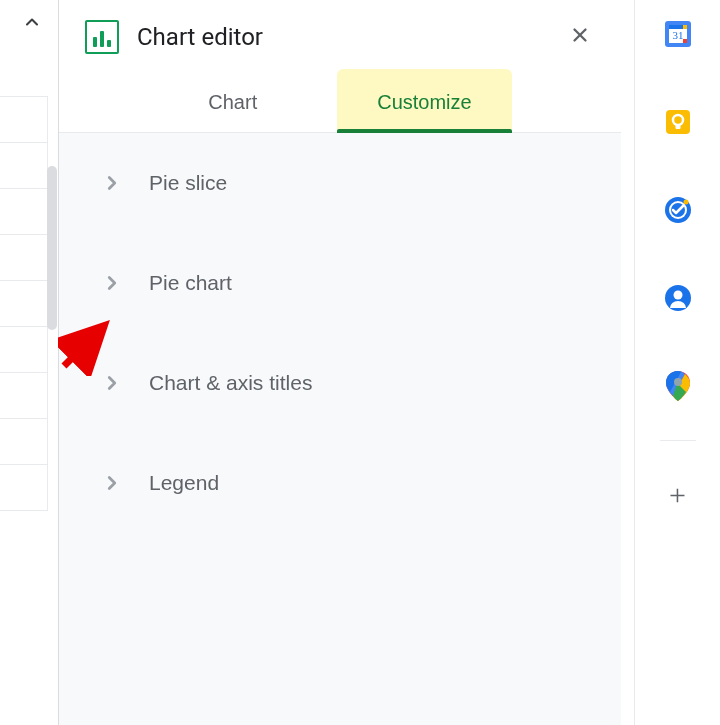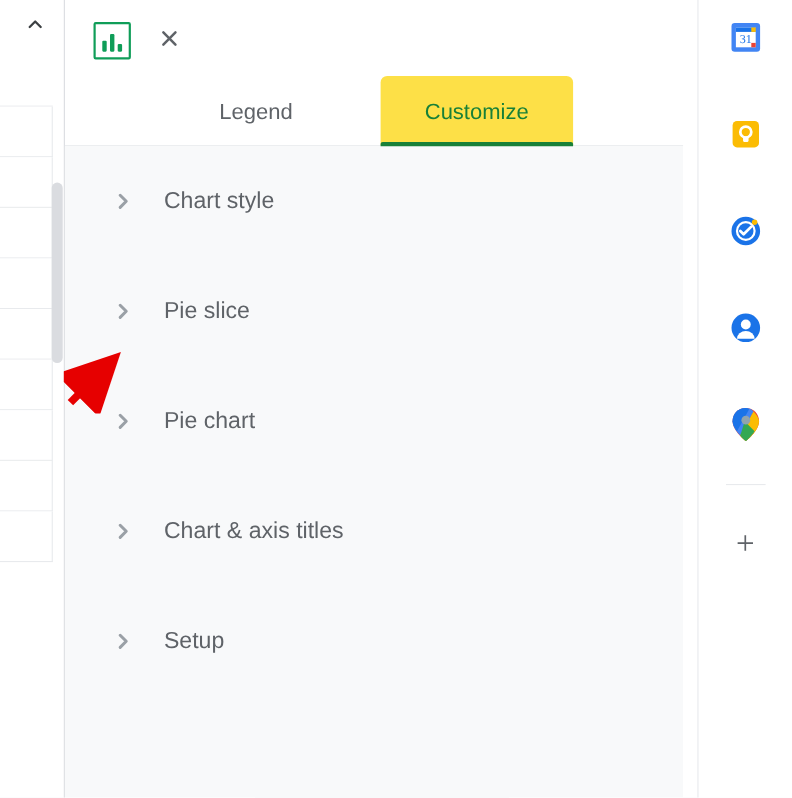--- a/index.html
+++ b/index.html
@@ -114,21 +114,21 @@
       font-size: 20px;
       font-weight: 500;
       color: #5f6368;
       background: none;
       border: none;
       cursor: pointer;
       position: relative;
     }
     .tab.active {
       color: #188038;
-      background: #fde047;
+      background: #fef9c3;
       border-radius: 6px 6px 0 0;
     }
     .tab.active::after {
       content: '';
       position: absolute;
       left: 0;
       right: 0;
       bottom: -1px;
       height: 4px;
       background: #188038;
@@ -229,67 +229,62 @@
   <div class="scrollbar-thumb"></div>
 </div>
 
 <div class="panel">
   <div class="panel-header">
     <div class="chart-logo">
       <span></span>
         <span></span>
         <span></span>
     </div>
+    <div class="panel-title">Chart editor</div>
     <button class="close-btn">
       <svg width="22" height="22" viewBox="0 0 24 24" fill="none" stroke="currentColor" stroke-width="2.5" stroke-linecap="round">
           <line x1="18" y1="6" x2="6" y2="18"></line>
           <line x1="6" y1="6" x2="18" y2="18"></line>
         </svg>
     </button>
   </div>
 
   <div class="tabs">
     <button class="tab">
-      <span>Legend</span>
+      <span>Chart</span>
     </button>
     <button class="tab active">
       <span>Customize</span>
     </button>
   </div>
 
   <div class="sections">
     <button class="section">
       <svg class="section-chevron" width="22" height="22" viewBox="0 0 24 24" fill="none" stroke="currentColor" stroke-width="3" stroke-linecap="round" stroke-linejoin="round">
           <polyline points="9 18 15 12 9 6"></polyline>
         </svg>
-      <span class="section-label">Chart style</span>
+      <span class="section-label">Pie slice</span>
     </button>
     <button class="section">
       <svg class="section-chevron" width="22" height="22" viewBox="0 0 24 24" fill="none" stroke="currentColor" stroke-width="3" stroke-linecap="round" stroke-linejoin="round">
           <polyline points="9 18 15 12 9 6"></polyline>
         </svg>
-      <span class="section-label">Pie slice</span>
+      <span class="section-label">Pie chart</span>
     </button>
     <button class="section">
       <svg class="section-chevron" width="22" height="22" viewBox="0 0 24 24" fill="none" stroke="currentColor" stroke-width="3" stroke-linecap="round" stroke-linejoin="round">
           <polyline points="9 18 15 12 9 6"></polyline>
         </svg>
-      <span class="section-label">Pie chart</span>
+      <span class="section-label">Chart &amp; axis titles</span>
     </button>
     <button class="section">
       <svg class="section-chevron" width="22" height="22" viewBox="0 0 24 24" fill="none" stroke="currentColor" stroke-width="3" stroke-linecap="round" stroke-linejoin="round">
           <polyline points="9 18 15 12 9 6"></polyline>
         </svg>
-      <span class="section-label">Chart &amp; axis titles</span>
-    </button>
-    <button class="section">
-      <svg class="section-chevron" width="22" height="22" viewBox="0 0 24 24" fill="none" stroke="currentColor" stroke-width="3" stroke-linecap="round" stroke-linejoin="round">
-          <polyline points="9 18 15 12 9 6"></polyline>
-        </svg>
-      <span class="section-label">Setup</span>
+      <span class="section-label">Legend</span>
     </button>
   </div>
 </div>
 
 <svg class="arrow-annotation" width="60" height="60" viewBox="0 0 60 60">
   <defs>
     <marker id="ah" markerWidth="8" markerHeight="8" refX="6" refY="4" orient="auto">
       <polygon points="0 0, 8 4, 0 8" fill="#e60000"></polygon>
     </marker>
   </defs>

